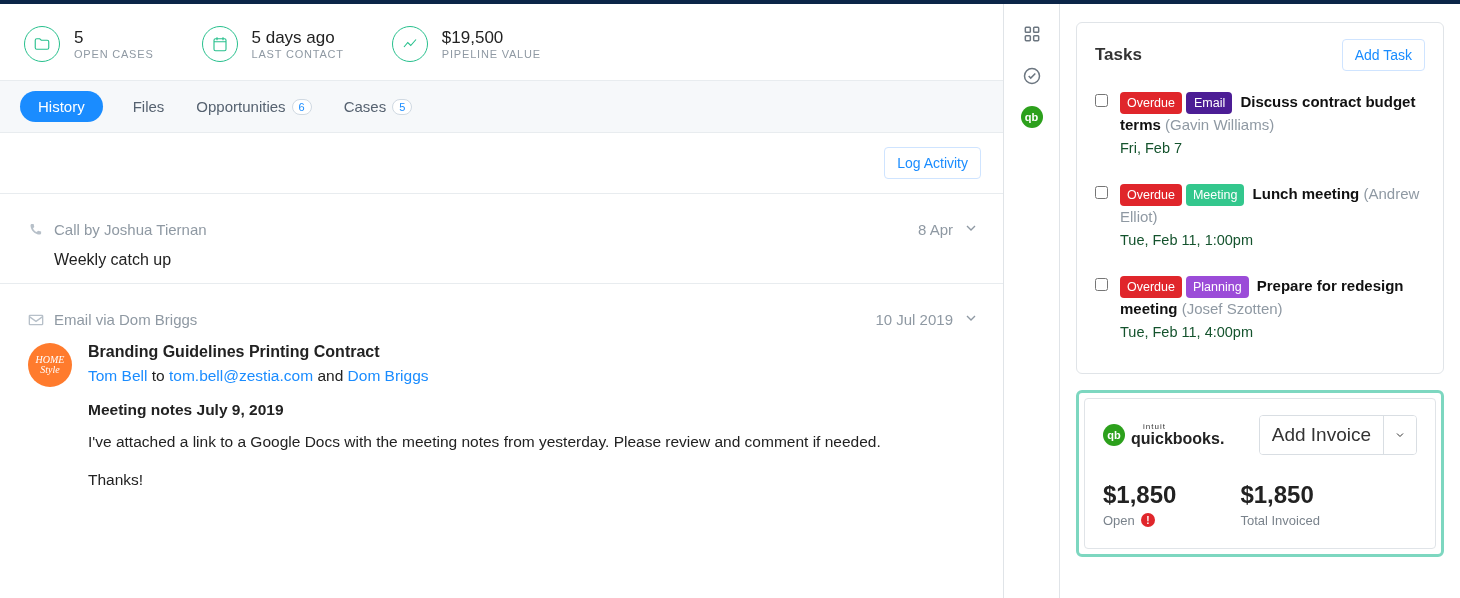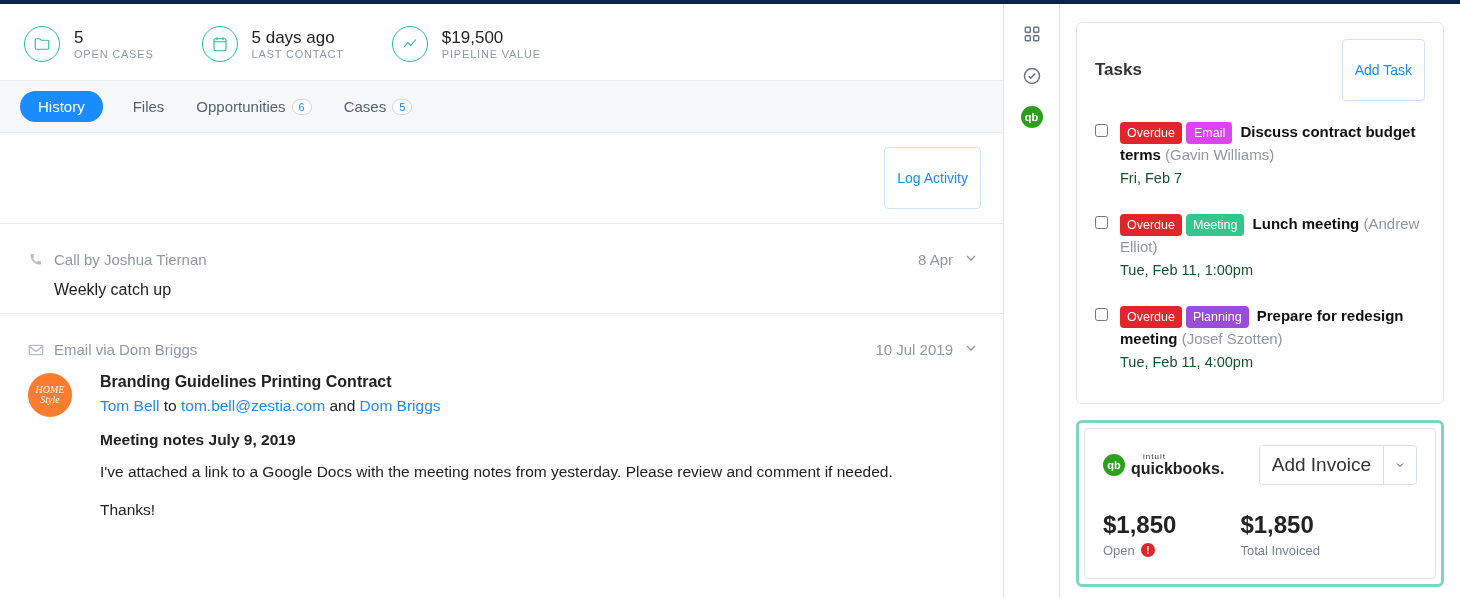--- a/index.html
+++ b/index.html
@@ -100,21 +100,21 @@
     padding: 14px 22px;
     display: flex;
     justify-content: flex-end;
     border-bottom: 1px solid #e8ecef;
   }
   .btn-outline-blue {
     border: 1px solid #cfe4ff;
     color: #1a8cff;
     background: #fff;
     border-radius: 4px;
-    padding: 22px 12px;
+    padding: 7px 12px;
     font-size: 14px;
     cursor: pointer;
   }
   .feed {
     overflow: auto;
     flex: 1 1 auto;
   }
   .feed-item {
     border-bottom: 1px solid #e8ecef;
     padding: 26px 24px 14px 28px;
@@ -142,21 +142,21 @@
   .feed-body {
     padding-left: 26px;
     padding-top: 12px;
   }
   .feed-body .title {
     font-size: 16px;
     color: #222;
   }
   .email-block {
     display: flex;
-    gap: 28px;
+    gap: 16px;
     padding-top: 14px;
   }
   .avatar {
     width: 44px; height: 44px;
     background: #ff7b2d;
     border-radius: 50%;
     display: flex;
     align-items: center;
     justify-content: center;
     color: #fff;
@@ -246,21 +246,21 @@
     display: inline-block;
     padding: 2px 7px;
     border-radius: 4px;
     color: #fff;
     font-size: 12.5px;
     font-weight: 500;
     margin-right: 4px;
     vertical-align: middle;
   }
   .tag.overdue { background: #e0262b; }
-  .tag.email   { background: #d946ef; padding-left: 8px; }
+  .tag.email   { background: #4c1d95; padding-left: 8px; }
   .tag.meeting { background: #33c78d; }
   .tag.planning{ background: #9b4cd8; }
   .task-title { font-weight: 600; color: #111; }
   .assignee { color: #8f99a3; }
   .task-date { color: #14532d; font-size: 14.5px; margin-top: 2px; }
 
   
   .qb-card-wrap {
     border: 3px solid #7dd7c0;
     border-radius: 6px;

